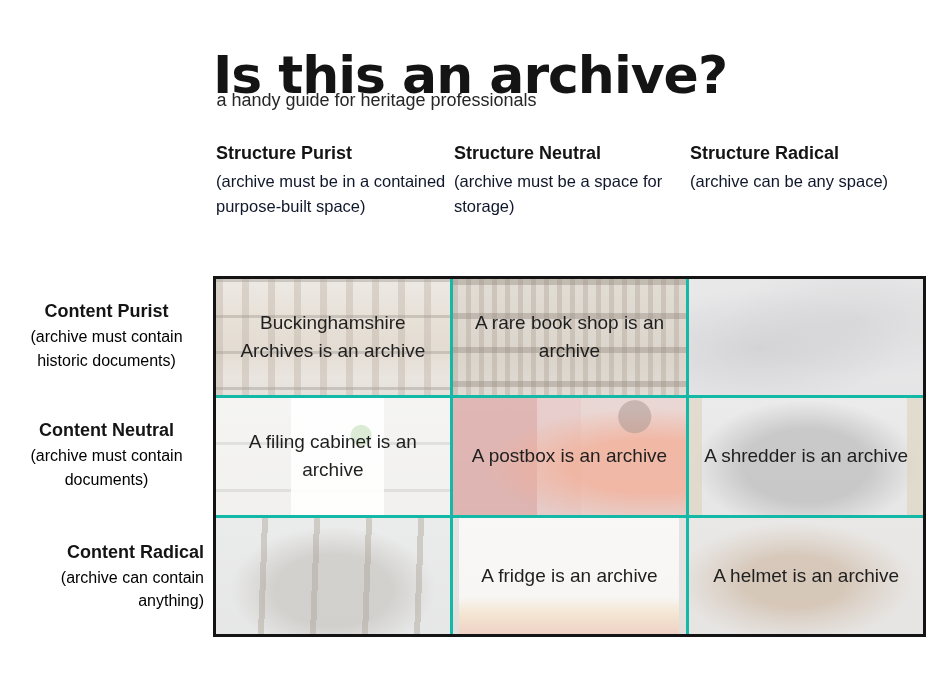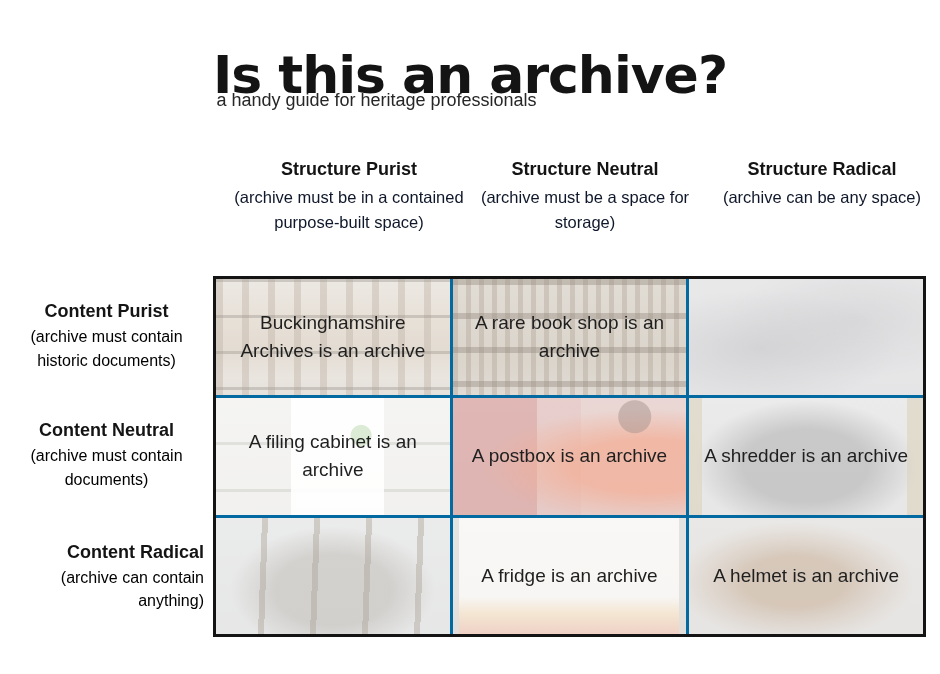--- a/index.html
+++ b/index.html
@@ -11,40 +11,40 @@
   .title{
     position:absolute;top:10px;left:0;width:940px;text-align:center;
     font-family:"DejaVu Sans",sans-serif;font-weight:700;font-size:52px;
     letter-spacing:-1px;color:#141414;
   }
   .subtitle{
     position:absolute;top:90px;left:0;width:753px;text-align:center;
     font-size:18px;color:#262626;
   }
   
-  .col-header{position:absolute;top:156px;text-align:center;line-height:1.5;margin-left:16px;}
+  .col-header{position:absolute;top:140px;line-height:1.5;}
   .col-header .hd{font-weight:bold;font-size:18px;color:#141414;margin-bottom:2px;}
   .col-header .def{font-size:16.5px;color:#0f172a;}
   .col-1{left:216px;width:234px;}
   .col-2{left:454px;width:230px;}
   .col-3{left:690px;width:232px;}
   
   .row-header{
     position:absolute;left:0;width:213px;display:flex;flex-direction:column;
     justify-content:center;text-align:center;line-height:1.45;padding:0 9px;box-sizing:border-box;
   }
   .row-header .hd{font-weight:bold;font-size:18px;color:#141414;margin-bottom:1px;}
   .row-header .def{font-size:16px;color:#000000;}
   .row-1{top:276px;height:118px;}
   .row-2{top:394px;height:120px;}
   .row-3{top:514px;height:123px;text-align:right;}
   
   .matrix{
     position:absolute;left:213px;top:276px;width:713px;height:361px;
-    box-sizing:border-box;border:3px solid #141414;background:#0369a1;
+    box-sizing:border-box;border:3px solid #141414;background:#14b8a6;
     display:grid;grid-template-columns:1fr 1fr 1fr;grid-template-rows:1fr 1fr 1fr;gap:3px;
   }
   .cell{
     position:relative;overflow:hidden;background:#ffffff;
     display:flex;align-items:center;justify-content:center;text-align:center;
   }
   .cell .txt{
     position:relative;z-index:2;font-size:19px;line-height:1.5;color:#1f1f1f;padding:0 12px;
   }
   .cell .txt i{font-style:italic;}

